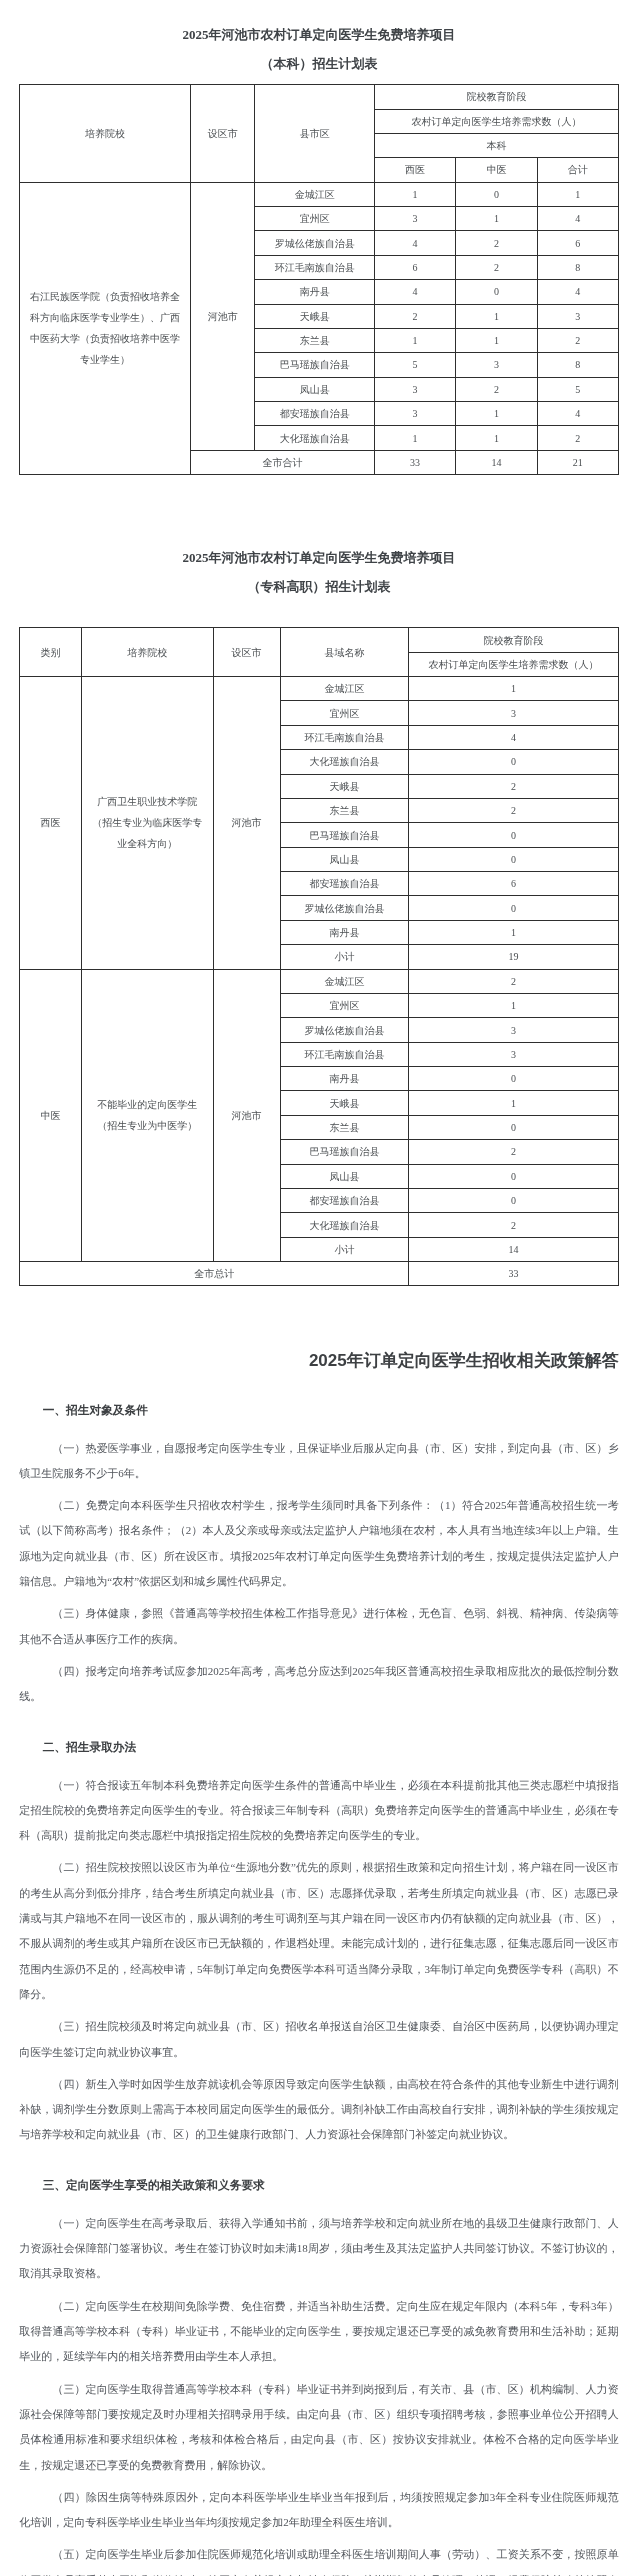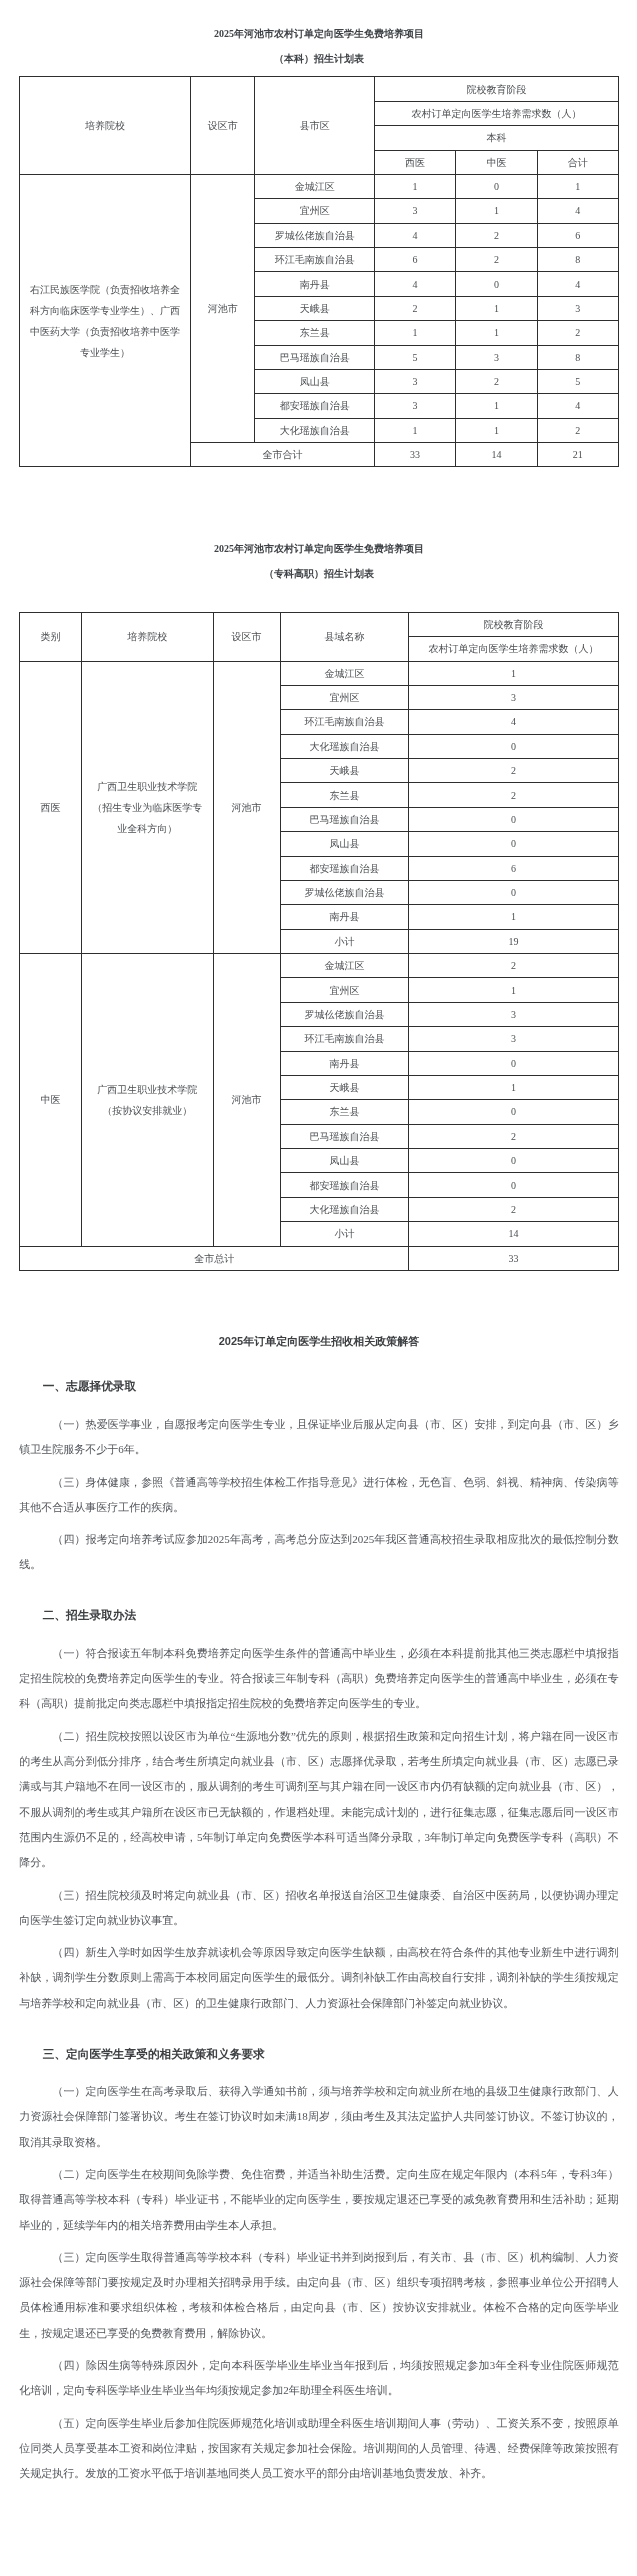--- a/index.html
+++ b/index.html
@@ -12,21 +12,21 @@
     width:638px;
     min-height:2576px;
     margin:0 auto;
     box-sizing:border-box;
     padding:27px 19.3px 41px 19.3px;
     background:#ffffff;
   }
   
   .doc-title-line {
     text-align:center;
-    font-size:10px;
+    font-size:13px;
     font-weight:bold;
     color:#3f4347;
     line-height:1.3;
     margin:0 0 11.7px 0;
   }
   
   table.plan-table {
     width:100%;
     border-collapse:collapse;
     table-layout:fixed;
@@ -47,22 +47,22 @@
     box-sizing:border-box;
     word-break:break-all;
   }
   table.plan-table .college-cell { padding:1.2px 7px;text-align:center; }
   .table1-wrap { margin-top:9.4px; }
   .gap-before-title2 { height:75px; }
   .gap-before-table2 { height:20px; }
   .gap-before-policy { height:63px; }
   
   .policy-title {
-    text-align:center;
-    font-size:11px;
+    text-align:right;
+    font-size:17px;
     font-weight:bold;
     color:#3d4043;
     margin:0 0 16.4px 0;
     font-family:"Liberation Sans","DejaVu Sans",sans-serif;
   }
   .policy h3.section-heading {
     font-size:11.7px;
     font-weight:bold;
     color:#3d4043;
     margin:30.5px 0 17.6px 0;
@@ -268,21 +268,21 @@
         <tr>
           <td>南丹县</td>
           <td>1</td>
         </tr>
         <tr>
           <td>小计</td>
           <td>19</td>
         </tr>
         <tr>
           <td rowspan="12">中医</td>
-          <td rowspan="12" class="college-cell">广西卫生职业技术学院（按协议安排就业）</td>
+          <td rowspan="12" class="college-cell">不能毕业的定向医学生（招生专业为中医学）</td>
           <td rowspan="12">河池市</td>
           <td>金城江区</td>
           <td>2</td>
         </tr>
         <tr>
           <td>宜州区</td>
           <td>1</td>
         </tr>
         <tr>
           <td>罗城仫佬族自治县</td>
@@ -329,22 +329,23 @@
           <td>33</td>
         </tr>
       </tbody>
   </table>
 
   <div class="gap-before-policy"></div>
 
   <div class="policy">
     <h2 class="policy-title">2025年订单定向医学生招收相关政策解答</h2>
     <div id="policy-sections">
-        <h3 class="section-heading">一、志愿择优录取</h3>
+        <h3 class="section-heading">一、招生对象及条件</h3>
         <p class="policy-paragraph">（一）热爱医学事业，自愿报考定向医学生专业，且保证毕业后服从定向县（市、区）安排，到定向县（市、区）乡镇卫生院服务不少于6年。</p>
+        <p class="policy-paragraph">（二）免费定向本科医学生只招收农村学生，报考学生须同时具备下列条件：（1）符合2025年普通高校招生统一考试（以下简称高考）报名条件；（2）本人及父亲或母亲或法定监护人户籍地须在农村，本人具有当地连续3年以上户籍。生源地为定向就业县（市、区）所在设区市。填报2025年农村订单定向医学生免费培养计划的考生，按规定提供法定监护人户籍信息。户籍地为“农村”依据区划和城乡属性代码界定。</p>
         <p class="policy-paragraph">（三）身体健康，参照《普通高等学校招生体检工作指导意见》进行体检，无色盲、色弱、斜视、精神病、传染病等其他不合适从事医疗工作的疾病。</p>
         <p class="policy-paragraph">（四）报考定向培养考试应参加2025年高考，高考总分应达到2025年我区普通高校招生录取相应批次的最低控制分数线。</p>
         <h3 class="section-heading">二、招生录取办法</h3>
         <p class="policy-paragraph">（一）符合报读五年制本科免费培养定向医学生条件的普通高中毕业生，必须在本科提前批其他三类志愿栏中填报指定招生院校的免费培养定向医学生的专业。符合报读三年制专科（高职）免费培养定向医学生的普通高中毕业生，必须在专科（高职）提前批定向类志愿栏中填报指定招生院校的免费培养定向医学生的专业。</p>
         <p class="policy-paragraph">（二）招生院校按照以设区市为单位“生源地分数”优先的原则，根据招生政策和定向招生计划，将户籍在同一设区市的考生从高分到低分排序，结合考生所填定向就业县（市、区）志愿择优录取，若考生所填定向就业县（市、区）志愿已录满或与其户籍地不在同一设区市的，服从调剂的考生可调剂至与其户籍在同一设区市内仍有缺额的定向就业县（市、区），不服从调剂的考生或其户籍所在设区市已无缺额的，作退档处理。未能完成计划的，进行征集志愿，征集志愿后同一设区市范围内生源仍不足的，经高校申请，5年制订单定向免费医学本科可适当降分录取，3年制订单定向免费医学专科（高职）不降分。</p>
         <p class="policy-paragraph">（三）招生院校须及时将定向就业县（市、区）招收名单报送自治区卫生健康委、自治区中医药局，以便协调办理定向医学生签订定向就业协议事宜。</p>
         <p class="policy-paragraph">（四）新生入学时如因学生放弃就读机会等原因导致定向医学生缺额，由高校在符合条件的其他专业新生中进行调剂补缺，调剂学生分数原则上需高于本校同届定向医学生的最低分。调剂补缺工作由高校自行安排，调剂补缺的学生须按规定与培养学校和定向就业县（市、区）的卫生健康行政部门、人力资源社会保障部门补签定向就业协议。</p>
         <h3 class="section-heading">三、定向医学生享受的相关政策和义务要求</h3>
         <p class="policy-paragraph">（一）定向医学生在高考录取后、获得入学通知书前，须与培养学校和定向就业所在地的县级卫生健康行政部门、人力资源社会保障部门签署协议。考生在签订协议时如未满18周岁，须由考生及其法定监护人共同签订协议。不签订协议的，取消其录取资格。</p>
         <p class="policy-paragraph">（二）定向医学生在校期间免除学费、免住宿费，并适当补助生活费。定向生应在规定年限内（本科5年，专科3年）取得普通高等学校本科（专科）毕业证书，不能毕业的定向医学生，要按规定退还已享受的减免教育费用和生活补助；延期毕业的，延续学年内的相关培养费用由学生本人承担。</p>

